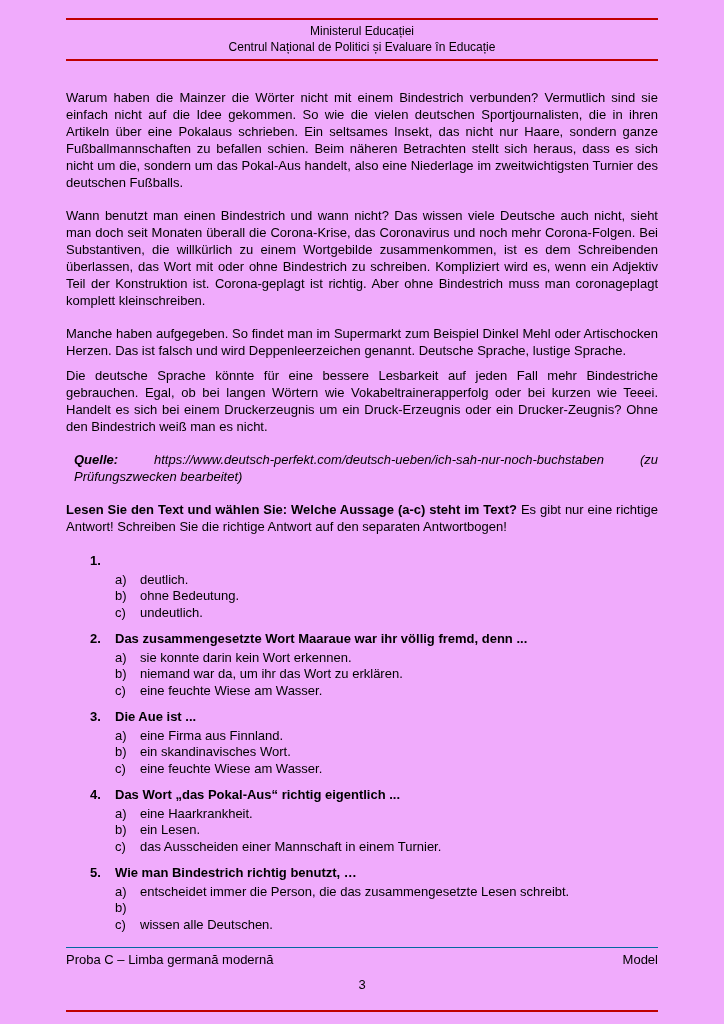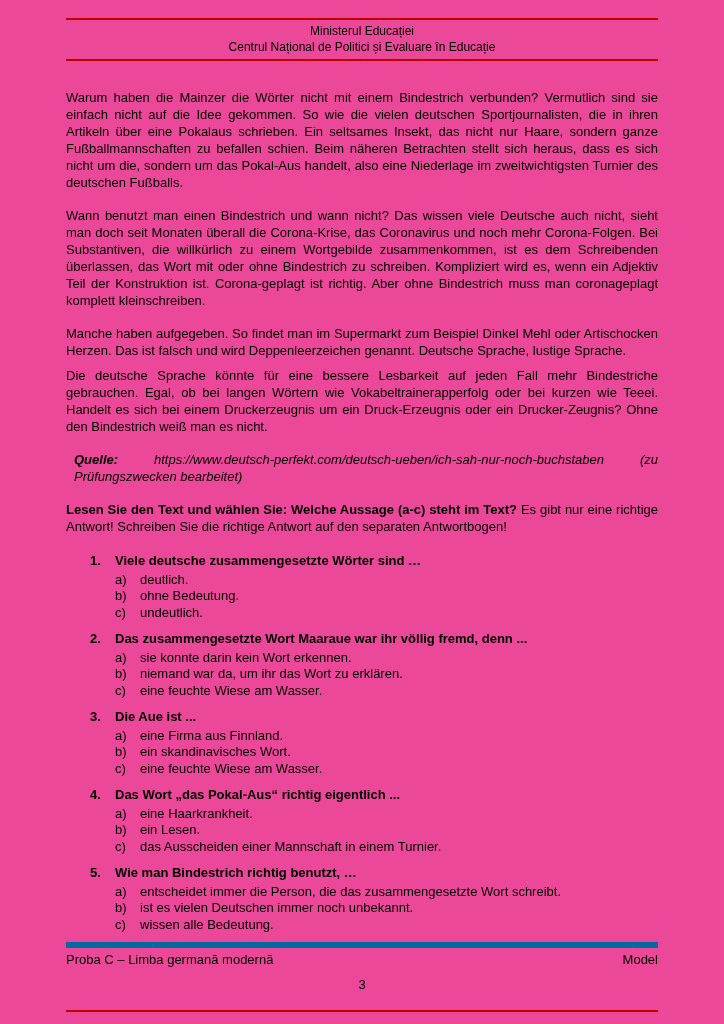--- a/index.html
+++ b/index.html
@@ -2,21 +2,21 @@
 <html style="--rule-red: #c00000;"><head>
 <meta charset="utf-8">
 <style>
   :root { --rule-red: #c00000; }
   * { margin:0; padding:0; box-sizing:border-box; }
   html,body { background:#ffffff; }
   .page {
     position:relative;
     width:724px; height:1024px;
     margin:0 auto;
-    background:#ec4899;
+    background:#f0abfc;
     color:#000;
     font-family:"Liberation Sans","DejaVu Sans",sans-serif;
     overflow:hidden;
   }
   .content {
     position:absolute;
     left:66px; right:66px; top:18px;
   }
   .red-rule { border-top:2px solid var(--rule-red); height:0; }
   .header-block {
@@ -40,21 +40,21 @@
   .instruction .bold { font-weight:bold; }
   .questions { margin-top:14px; font-size:13px; line-height:16.5px; }
   .question { margin-left:24px; margin-bottom:10px; }
   .q-stem { display:flex; font-weight:bold; margin-bottom:2px; }
   .q-num { flex:none; width:25px; }
   .option { display:flex; margin-left:25px; }
   .opt-letter { flex:none; width:25px; }
   .footer {
     position:absolute;
     left:66px; right:66px; bottom:56px;
-    border-top:6px solid #0369a1;
+    border-top:1px solid #0369a1;
     padding-top:4px;
     display:flex;
     justify-content:space-between;
     font-size:13px;
     line-height:16px;
   }
   .page-num {
     position:absolute;
     left:0; right:0; bottom:32px;
     text-align:center;
@@ -96,21 +96,20 @@
       <p class="instruction"><span class="bold">Lesen Sie den Text und wählen Sie: Welche Aussage (a-c) steht im Text?</span>
         <span>Es gibt nur eine richtige Antwort! Schreiben Sie die richtige Antwort auf den separaten Antwortbogen!</span></p>
 
     </div>
 
     <div class="questions">
 
       <div class="question">
         <div class="q-stem">
           <span class="q-num">1.</span>
-          <span>Viele deutsche zusammengesetzte Wörter sind …</span>
         </div>
         <div class="option">
           <span class="opt-letter">a)</span>
           <span>deutlich.</span>
         </div>
         <div class="option">
           <span class="opt-letter">b)</span>
           <span>ohne Bedeutung.</span>
         </div>
         <div class="option">
@@ -176,29 +175,28 @@
         </div>
       </div>
 
       <div class="question">
         <div class="q-stem">
           <span class="q-num">5.</span>
           <span>Wie man Bindestrich richtig benutzt, …</span>
         </div>
         <div class="option">
           <span class="opt-letter">a)</span>
-          <span>entscheidet immer die Person, die das zusammengesetzte Wort schreibt.</span>
-        </div>
-        <div class="option">
-          <span class="opt-letter">b)</span>
-          <span>ist es vielen Deutschen immer noch unbekannt.</span>
-        </div>
-        <div class="option">
-          <span class="opt-letter">c)</span>
-          <span>wissen alle Bedeutung.</span>
+          <span>entscheidet immer die Person, die das zusammengesetzte Lesen schreibt.</span>
+        </div>
+        <div class="option">
+          <span class="opt-letter">b)</span>
+        </div>
+        <div class="option">
+          <span class="opt-letter">c)</span>
+          <span>wissen alle Deutschen.</span>
         </div>
       </div>
 
     </div>
   </div>
 
   <div class="footer">
     <span>Proba C – Limba germană modernă</span>
     <span>Model</span>
   </div>

